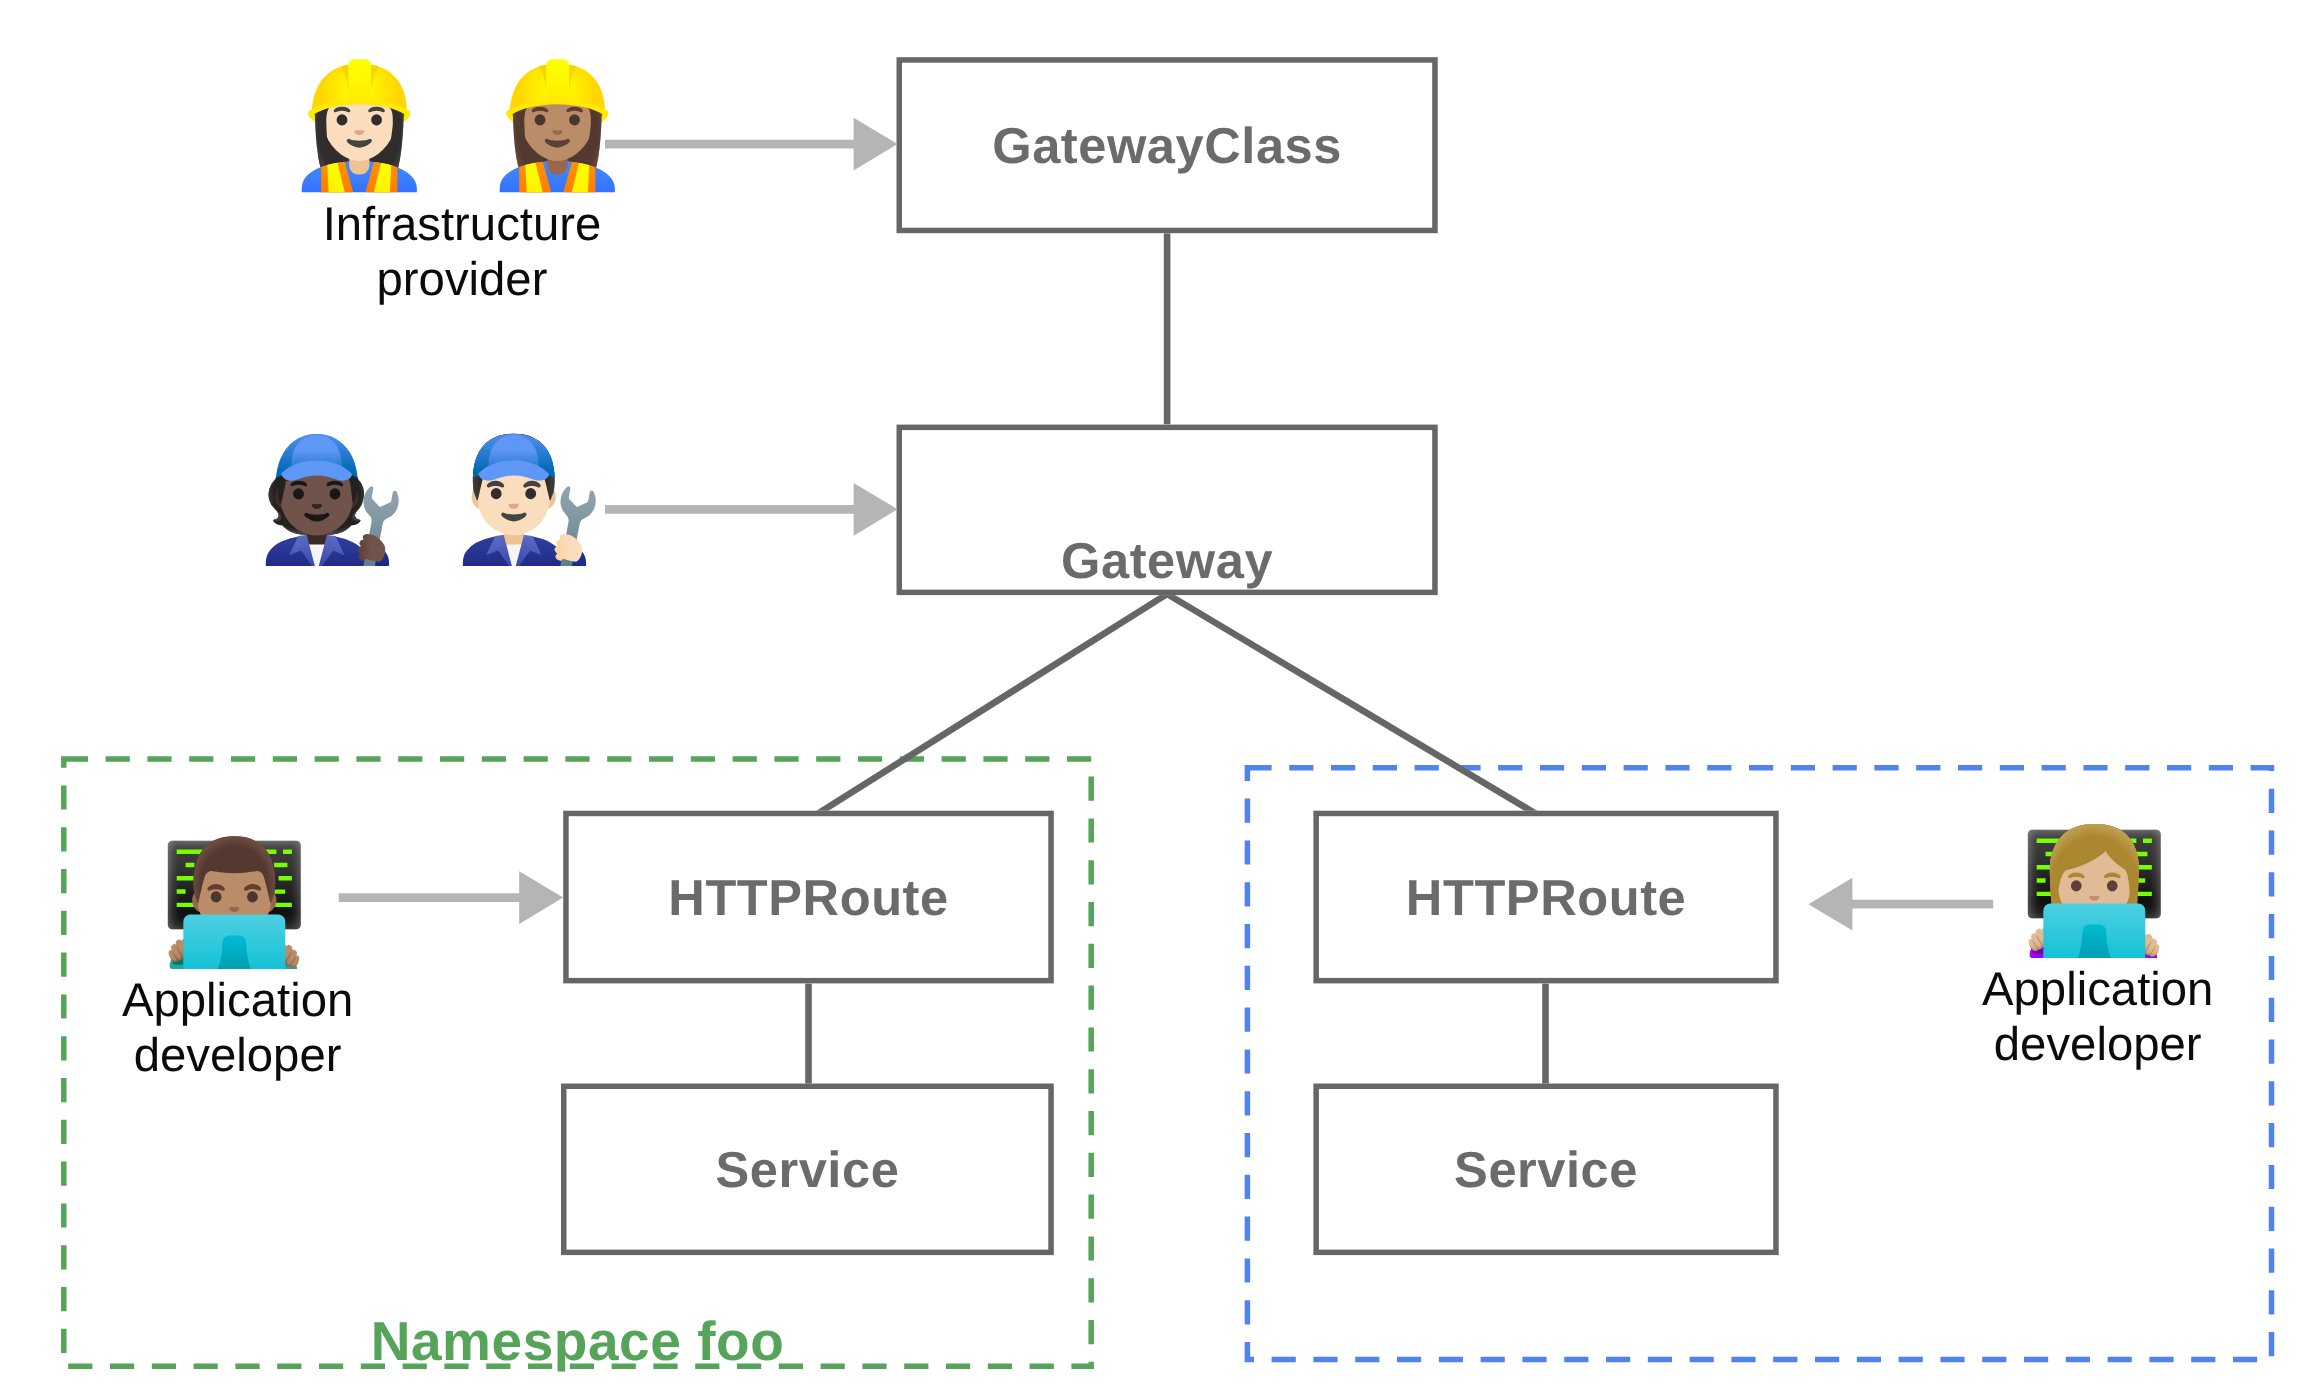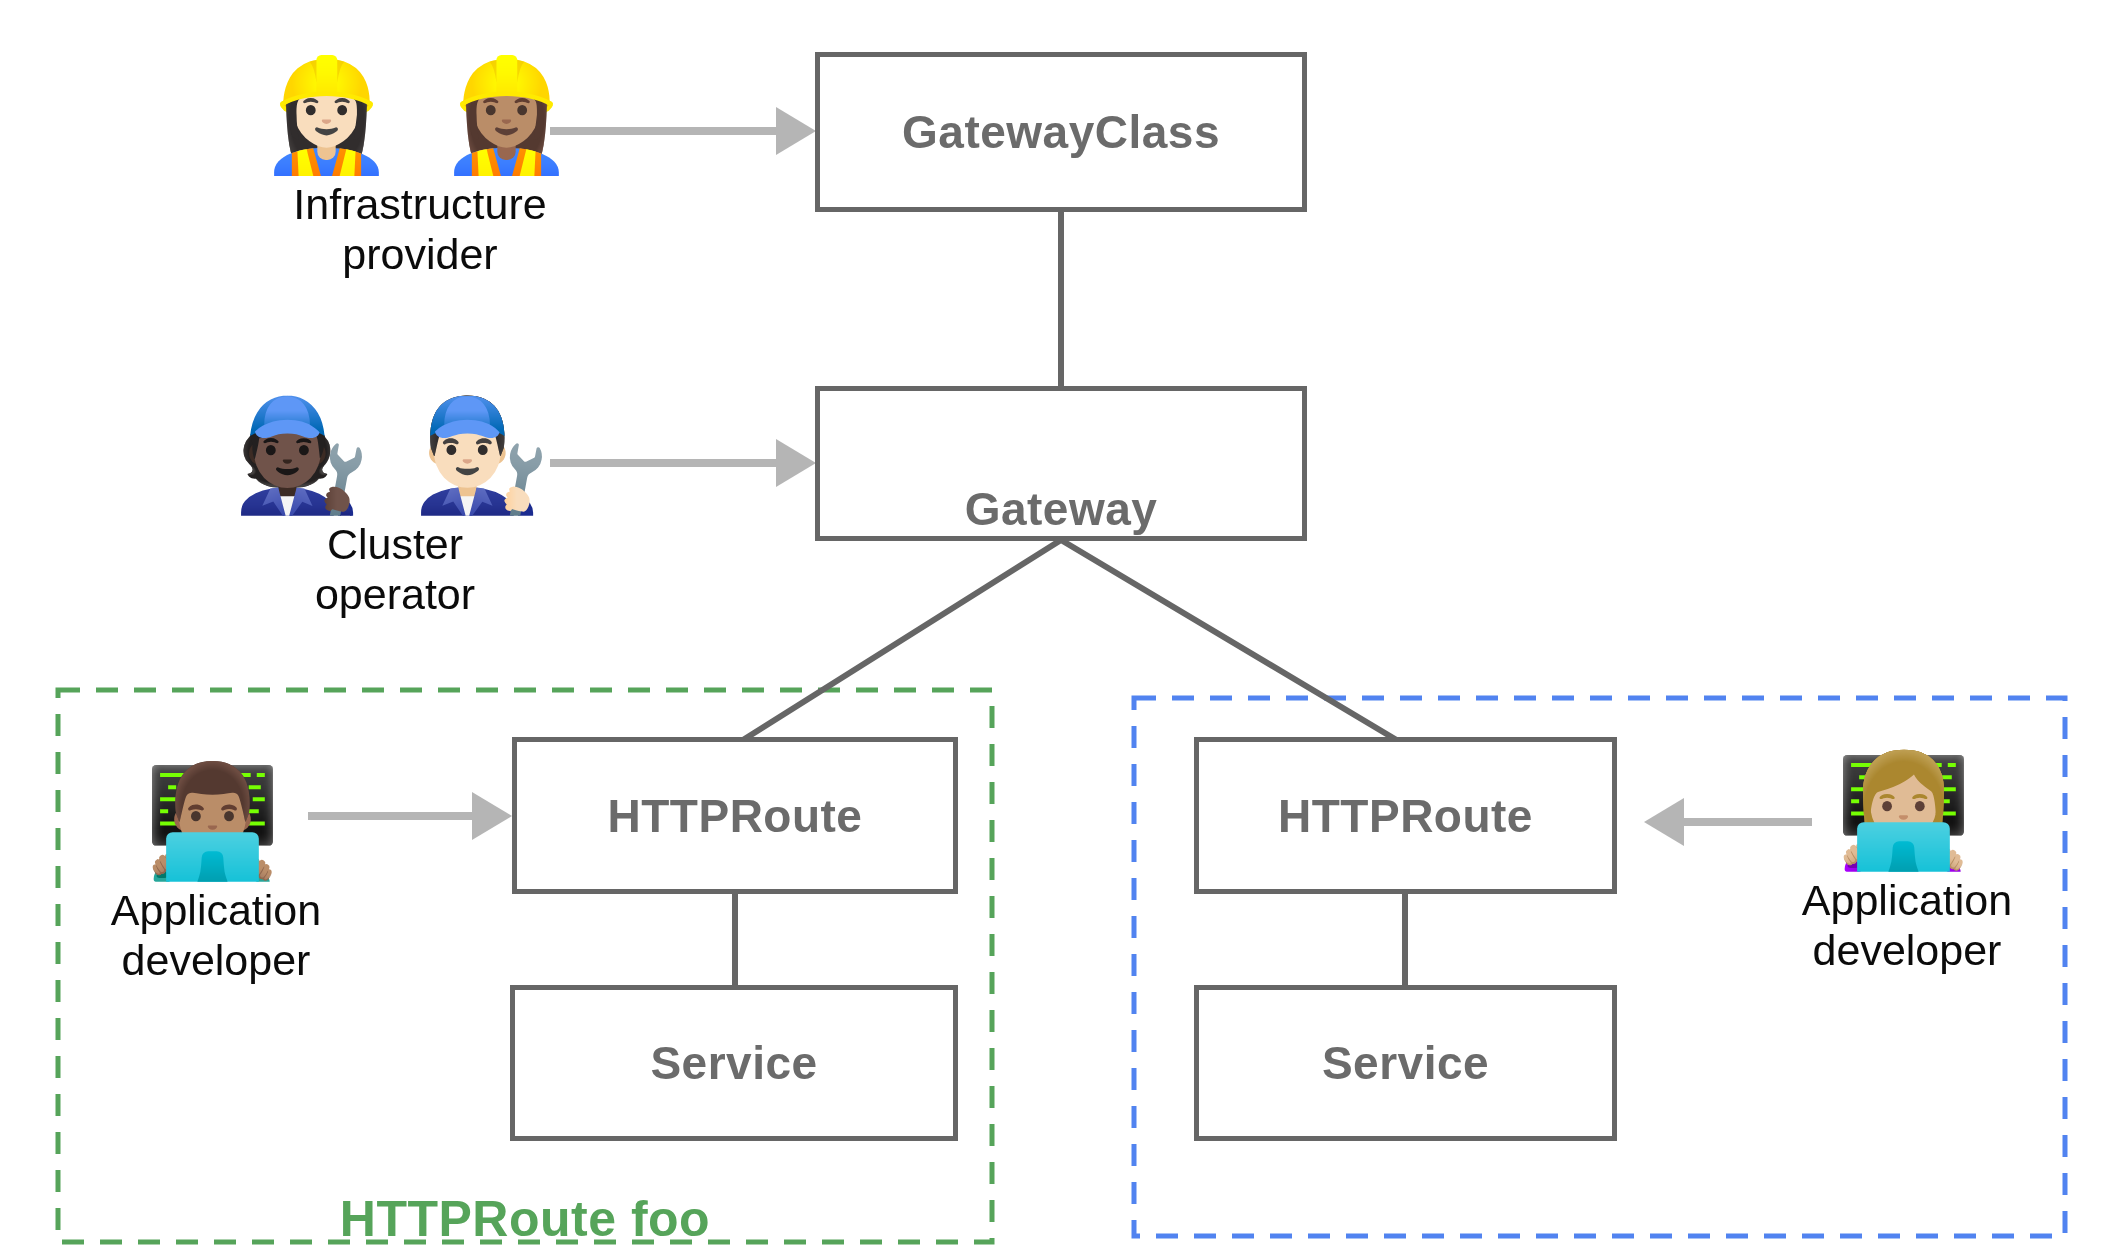--- a/index.html
+++ b/index.html
@@ -148,29 +148,27 @@
     <span>Service</span>
   </div>
 
   <div class="persona" id="persona-infra">
     <span class="emoji">👷🏻‍♀️ 👷🏽‍♀️</span>
     <span class="plabel">Infrastructure
 provider</span>
   </div>
   <div class="persona" id="persona-cluster">
     <span class="emoji">🧑🏿‍🔧 👨🏻‍🔧</span>
-    <span class="plabel">Cluster
-operator</span>
   </div>
   <div class="persona" id="persona-dev-foo">
     <span class="emoji">👨🏽‍💻</span>
     <span class="plabel">Application
 developer</span>
   </div>
   <div class="persona" id="persona-dev-bar">
     <span class="emoji">👩🏼‍💻</span>
     <span class="plabel">Application
 developer</span>
   </div>
 
-  <div class="ns-label" id="ns-label-foo">HTTPRoute foo</div>
+  <div class="ns-label" id="ns-label-foo">Namespace foo</div>
 
 </div>
 
 </body></html>

